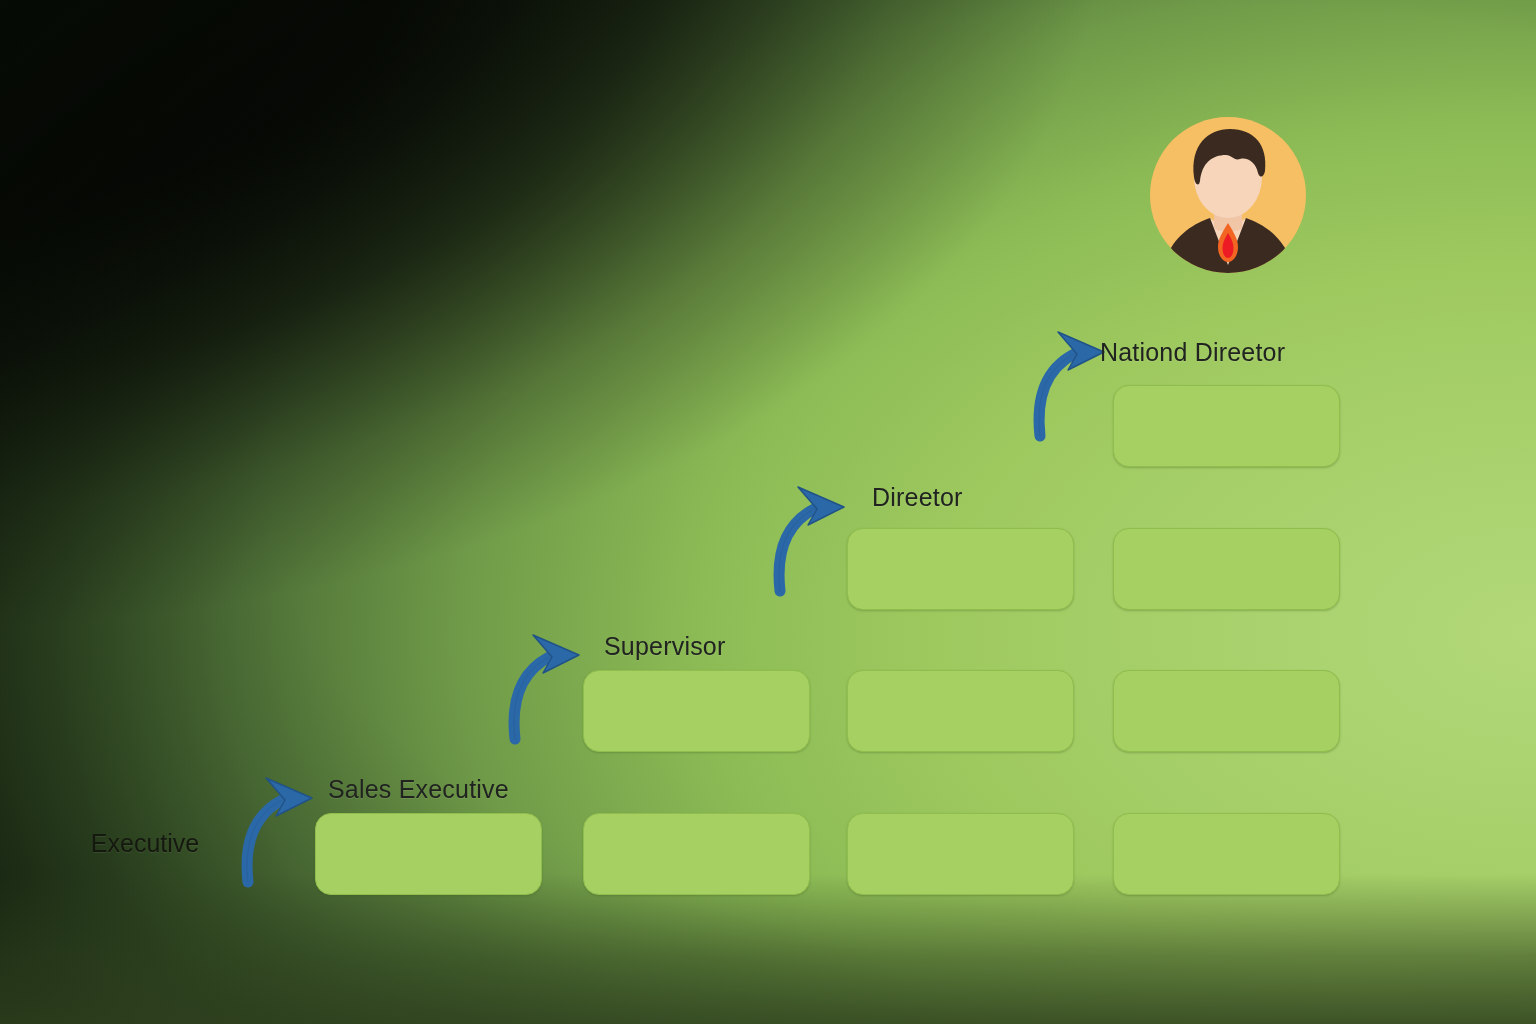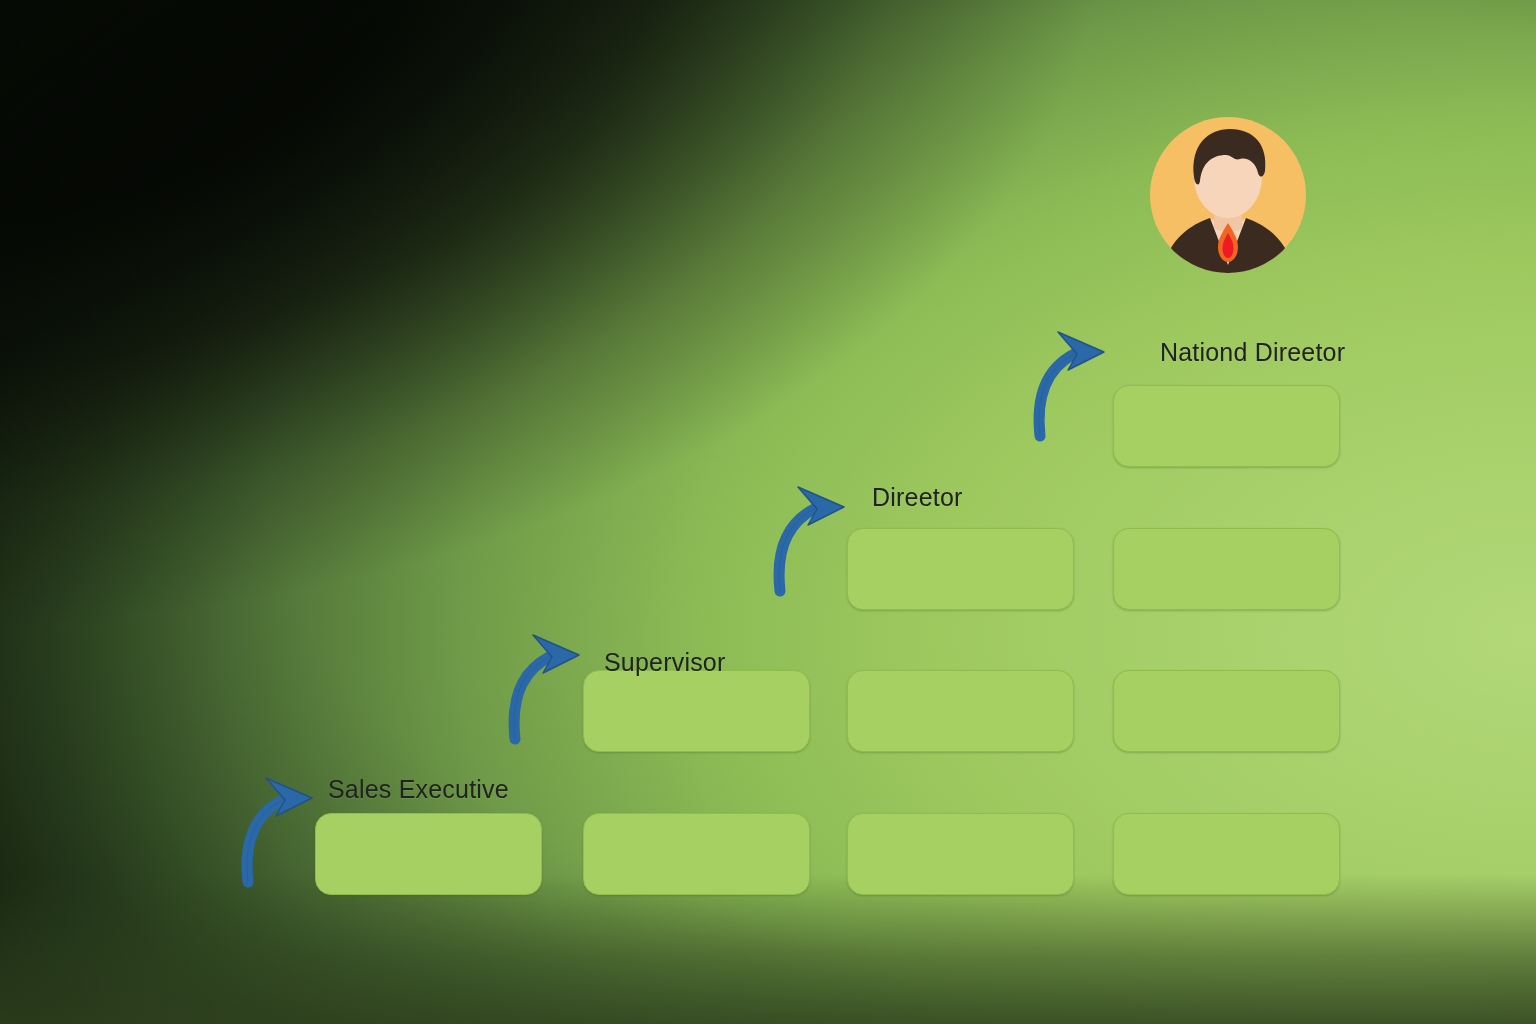--- a/index.html
+++ b/index.html
@@ -102,20 +102,21 @@
 <body>
 
 <div id="stage">
 
   <div class="bg-base"></div>
   <div class="bg-darkcorner"></div>
   <div class="bg-vignette"></div>
   <div class="bg-bottomfade"></div>
 
   <div class="axis-caption" style="left:60px;top:824px;">
+    <div>Executive</div>
   </div>
 
   <div id="blocks-layer">
       <div class="block" style="left: 315px; top: 813px; width: 225px; height: 80px;"></div>
       <div class="block" style="left: 583px; top: 670px; width: 225px; height: 80px;"></div>
       <div class="block" style="left: 583px; top: 813px; width: 225px; height: 80px;"></div>
       <div class="block" style="left: 847px; top: 528px; width: 225px; height: 80px;"></div>
       <div class="block" style="left: 847px; top: 670px; width: 225px; height: 80px;"></div>
       <div class="block" style="left: 847px; top: 813px; width: 225px; height: 80px;"></div>
       <div class="block" style="left: 1113px; top: 385px; width: 225px; height: 80px;"></div>
@@ -153,23 +154,23 @@
         <svg width="95" height="110" viewBox="0 0 95 110">
           <path d="M10 106 C6 70 14 40 44 24" fill="none" stroke="#2b68a8" stroke-width="11" stroke-linecap="round"></path>
           <path d="M28 2 L74 22 L38 40 L47 24 Z" fill="#2b68a8"></path>
           <path d="M28 2 L74 22 L38 40 L47 24 Z" fill="none" stroke="#215387" stroke-width="1.5" stroke-linejoin="round"></path>
           <path d="M10 106 C6 70 14 40 44 24" fill="none" stroke="#215387" stroke-width="1" stroke-linecap="round" opacity="0.35"></path>
         </svg>
       </div>
     </div>
 
   <div class="col-label" style="left:328px;top:775px;text-align:center;">Sales Executive</div>
-  <div class="col-label" style="left:604px;top:632px;margin-top:16px;">Supervisor</div>
+  <div class="col-label" style="left:604px;top:632px;">Supervisor</div>
   <div class="col-label" style="left:872px;top:483px;">Direetor</div>
-  <div class="col-label" style="left:1160px;top:338px;">Nationd Direetor</div>
+  <div class="col-label" style="left:1100px;top:338px;">Nationd Direetor</div>
 
   <div class="avatar" style="left:1148px;top:115px;">
     <svg viewBox="0 0 160 160" width="160" height="160" aria-hidden="true">
       <defs>
         <clipPath id="avclip">
             <circle cx="80" cy="80" r="78"></circle>
           </clipPath>
       </defs>
       <circle cx="80" cy="80" r="78" fill="#f7bf63"></circle>
       <g clip-path="url(#avclip)">

